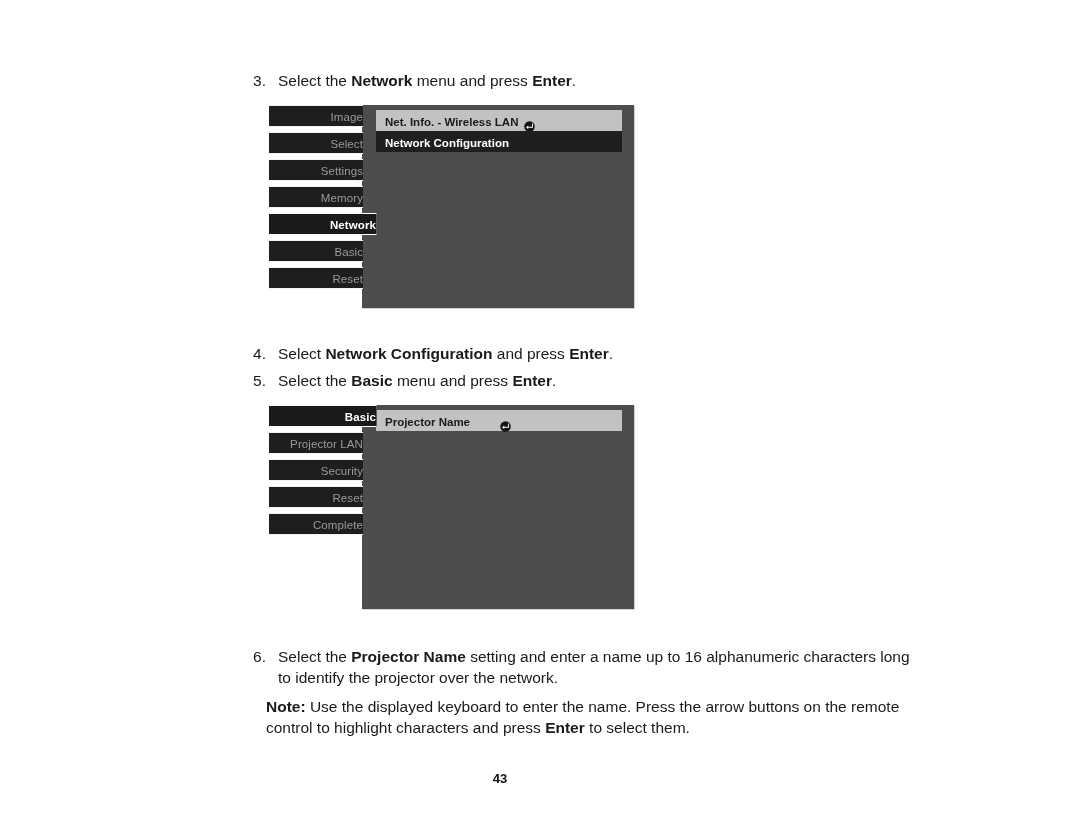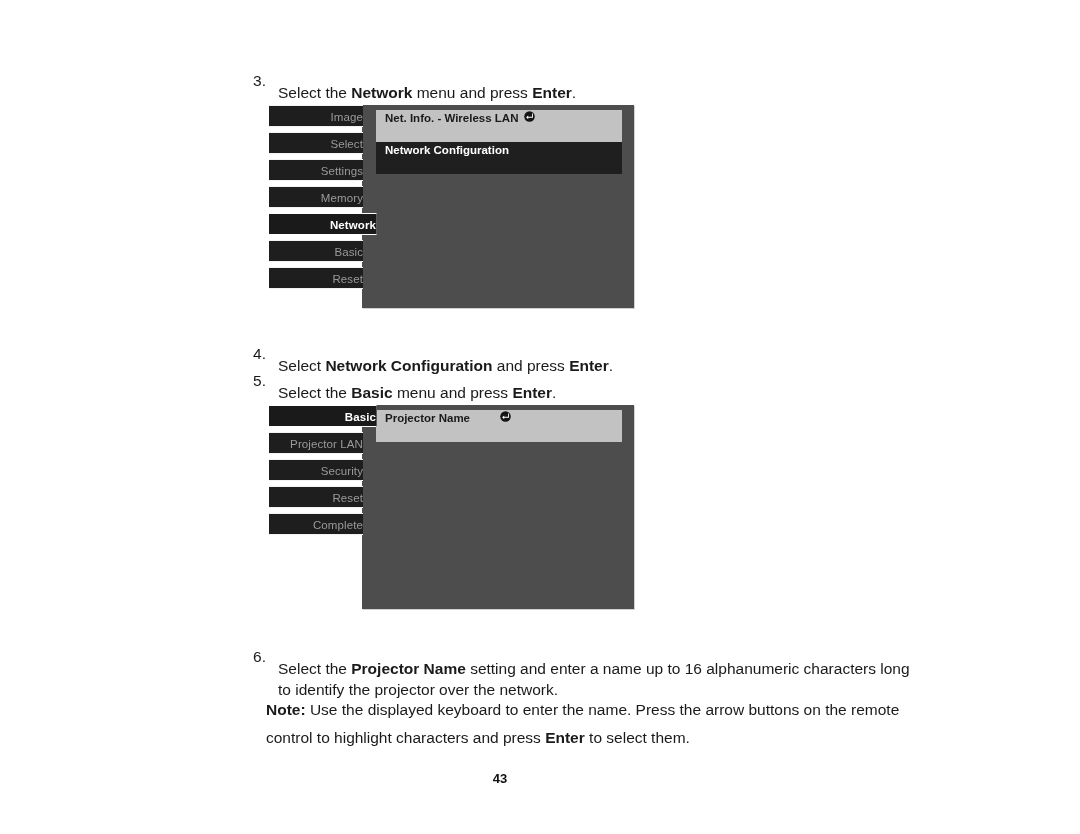--- a/index.html
+++ b/index.html
@@ -36,30 +36,29 @@
   .step .num {
     width: 28px;
     flex: 0 0 28px;
     text-align: right;
     padding-right: 12px;
     box-sizing: content-box;
     font-size: 15.5px;
   }
   .step .txt {
     flex: 1 1 auto;
-    margin-top: 12px;
   }
   .step b, .note b {
     font-weight: 700;
   }
 
   .note {
     position: absolute;
     font-size: 15.5px;
-    line-height: 28px;
+    line-height: 21px;
     color: #1a1a1a;
   }
 
   
   .osd {
     position: absolute;
   }
   .osd-panel {
     position: absolute;
     background: #4d4d4d;
@@ -97,30 +96,30 @@
     border-bottom: 1px solid #ffffff;
     border-right: 1px solid #5a5a5a;
     z-index: 4;
   }
 
   .osd-items {
     position: absolute;
     z-index: 2;
   }
   .osd-item {
-    height: 32px;
+    height: 21px;
     line-height: 17px;
     font-size: 11.5px;
     font-weight: 700;
     padding-left: 9px;
     box-sizing: border-box;
     white-space: nowrap;
     position: relative;
     display: flex;
-    align-items: flex-start;
+    align-items: flex-end;
   }
   .osd-item.highlight {
     background: #c2c2c2;
     color: #1a1a1a;
   }
   .osd-item.plain {
     background: #1f1f1f;
     color: #ffffff;
   }
   .osd-item .label {

